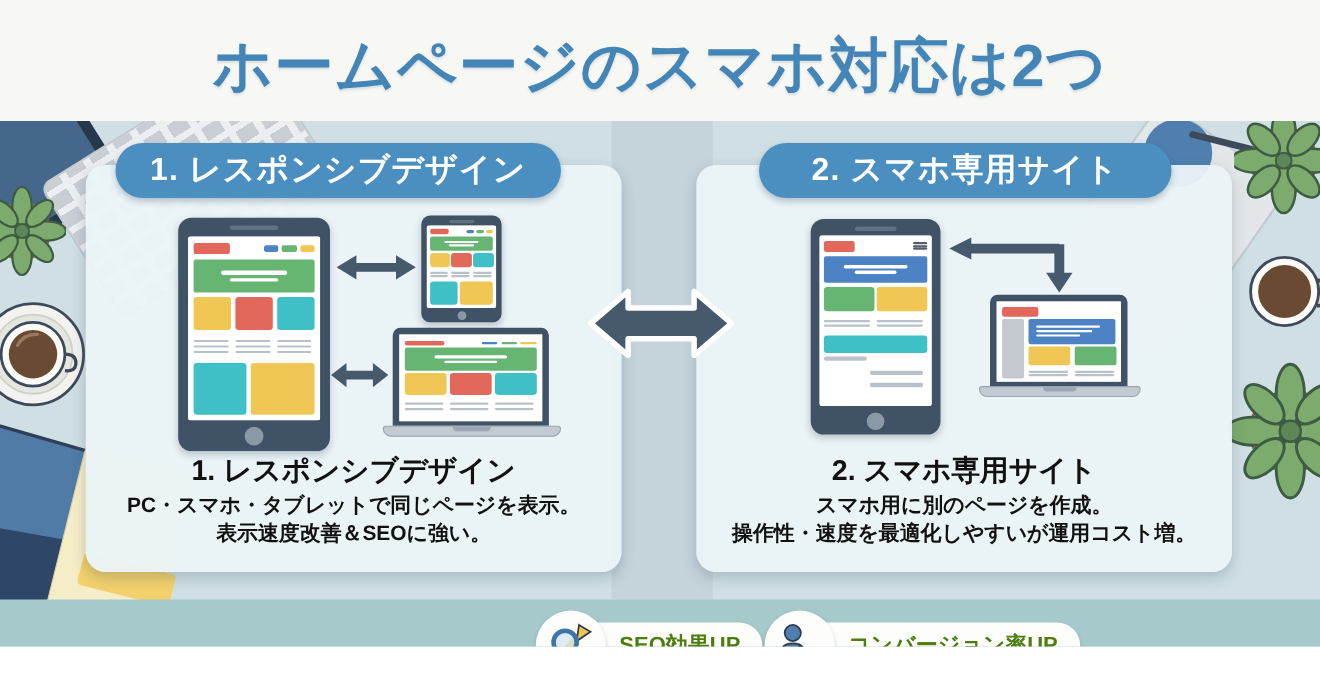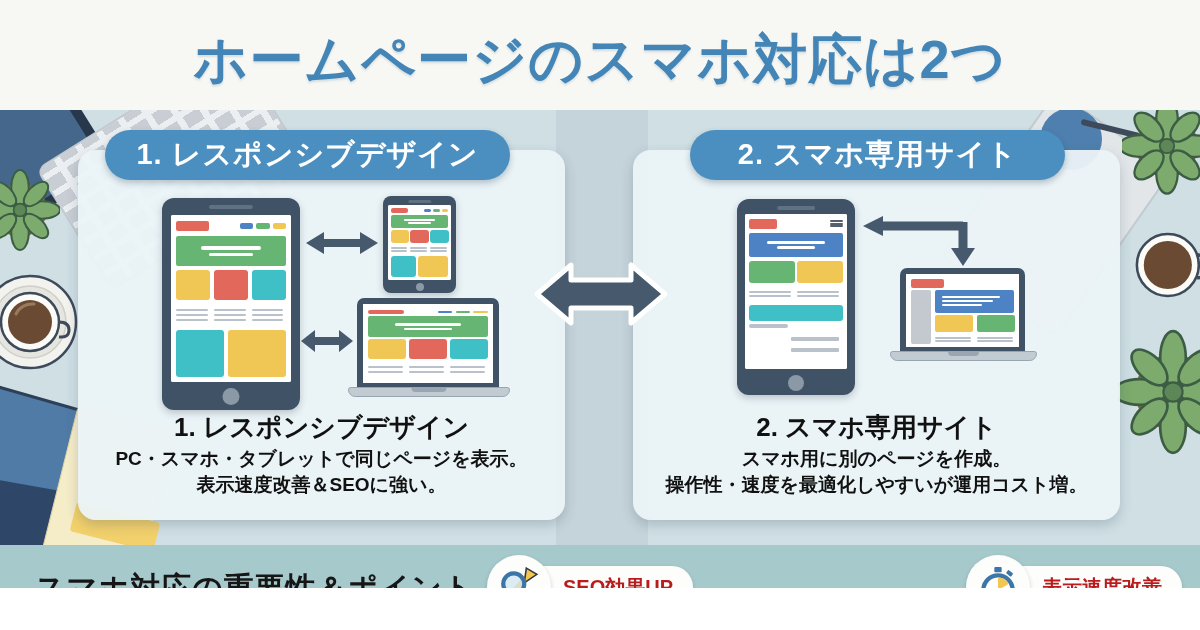--- a/index.html
+++ b/index.html
@@ -35,21 +35,21 @@
   .deco-paper2{left:72px;top:512px;width:86px;height:30px;background:#f2d06b;border-radius:4px;transform:rotate(14deg);}
 
   
   .footer{position:absolute;left:0;top:545px;width:1200px;height:85px;background:#a6c9cc;z-index:6;}
   .footer-title{margin:0;position:absolute;left:35px;top:50%;transform:translateY(-50%);
      font-size:30px;font-weight:800;color:#161616;letter-spacing:1px;}
   .badge{position:absolute;top:6px;display:flex;align-items:center;height:72px;}
   .badge .circle{width:64px;height:64px;border-radius:50%;background:#fdfdfb;display:flex;align-items:center;
      justify-content:center;box-shadow:0 2px 4px rgba(50,70,80,.25);z-index:2;}
   .badge .pill-label{margin-left:-34px;background:#fdfdfb;border-radius:21px;height:42px;line-height:42px;
-     padding:0 20px 0 46px;font-size:20px;font-weight:800;color:#b91c1c;box-shadow:0 2px 4px rgba(50,70,80,.2);white-space:nowrap;}
+     padding:0 20px 0 46px;font-size:20px;font-weight:800;color:#4d7c0f;box-shadow:0 2px 4px rgba(50,70,80,.2);white-space:nowrap;}
   .badge1{left:487px;} .badge2{left:695px;} .badge3{left:966px;}
 
   
   .panel{position:absolute;top:150px;width:487px;height:370px;background:rgba(235,243,247,.95);
      border-radius:18px;box-shadow:0 5px 12px rgba(60,85,100,.25);z-index:2;}
   .panel-left{left:78px;} .panel-right{left:633px;}
   .panel-pill{position:absolute;top:-20px;height:50px;border-radius:26px;background:#4b8fc0;
      box-shadow:0 3px 6px rgba(40,70,95,.3);display:flex;align-items:center;justify-content:center;
      color:#fff;font-size:29px;font-weight:800;letter-spacing:1px;z-index:3;}
   .pill-1{left:27px;width:405px;} .pill-2{left:57px;width:375px;}
@@ -476,42 +476,42 @@
       <polygon points="22,2 2,12 22,22" fill="#46596d"></polygon>
       <polygon points="90,34 114,34 102,52" fill="#46596d"></polygon>
     </svg>
 
     <h2 class="caption-title">2. スマホ専用サイト</h2>
     <p class="caption-line cl2">操作性・速度を最適化しやすいが運用コスト増。</p>
     <p class="caption-line cl1">スマホ用に別のページを作成。</p>
   </section>
 
   <div class="footer">
-    <h2 class="footer-title">スマホ対応の重要性＆ポイント</h2>
 
     <div class="badge badge1">
       <div class="circle">
         <svg width="42" height="42" viewBox="0 0 40 40">
           <line x1="9" y1="31" x2="27" y2="11" stroke="#f3c74f" stroke-width="5" stroke-linecap="round"></line>
           <polygon points="27,2 37,8 25,16" fill="#f3c74f" stroke="#2e3a4a" stroke-width="1.5"></polygon>
           <circle cx="15" cy="17" r="10" fill="rgba(207,230,242,.75)" stroke="#3c76a8" stroke-width="4"></circle>
           <line x1="22" y1="25" x2="31" y2="35" stroke="#3c76a8" stroke-width="6" stroke-linecap="round"></line>
         </svg>
       </div>
       <div class="pill-label">SEO効果UP</div>
     </div>
 
-
-    <div class="badge badge3">
+    <div class="badge badge2">
       <div class="circle">
         <svg width="42" height="42" viewBox="0 0 40 40">
-          <rect x="16.5" y="1" width="7" height="5" rx="1" fill="#3c76a8"></rect>
-          <rect x="28" y="5" width="6" height="4" rx="1" transform="rotate(40 31 7)" fill="#3c76a8"></rect>
-          <circle cx="20" cy="23" r="14" fill="#fff" stroke="#3c76a8" stroke-width="4"></circle>
-          <path d="M20 23 L20 11 A12 12 0 0 1 30.4 17 Z" fill="#f3c74f"></path>
-          <line x1="20" y1="23" x2="12" y2="30" stroke="#3c76a8" stroke-width="3" stroke-linecap="round"></line>
+          <circle cx="14" cy="9" r="7" fill="#4e7fae" stroke="#2e3a4a" stroke-width="1.5"></circle>
+          <path d="M2 32 Q2 18 14 18 Q26 18 26 32 Z" fill="#4e7fae" stroke="#2e3a4a" stroke-width="1.5"></path>
+          <path d="M19 20 L23 23" stroke="#2e3a4a" stroke-width="2"></path>
+          <polygon points="22,23 38,23 35,32 24,32" fill="#f3c74f" stroke="#2e3a4a" stroke-width="2"></polygon>
+          <circle cx="26" cy="36" r="2.4" fill="#2e3a4a"></circle>
+          <circle cx="34" cy="36" r="2.4" fill="#2e3a4a"></circle>
         </svg>
       </div>
-      <div class="pill-label">表示速度改善</div>
-    </div>
+      <div class="pill-label">コンバージョン率UP</div>
+    </div>
+
   </div>
 
 </div>
 
 </body></html>

